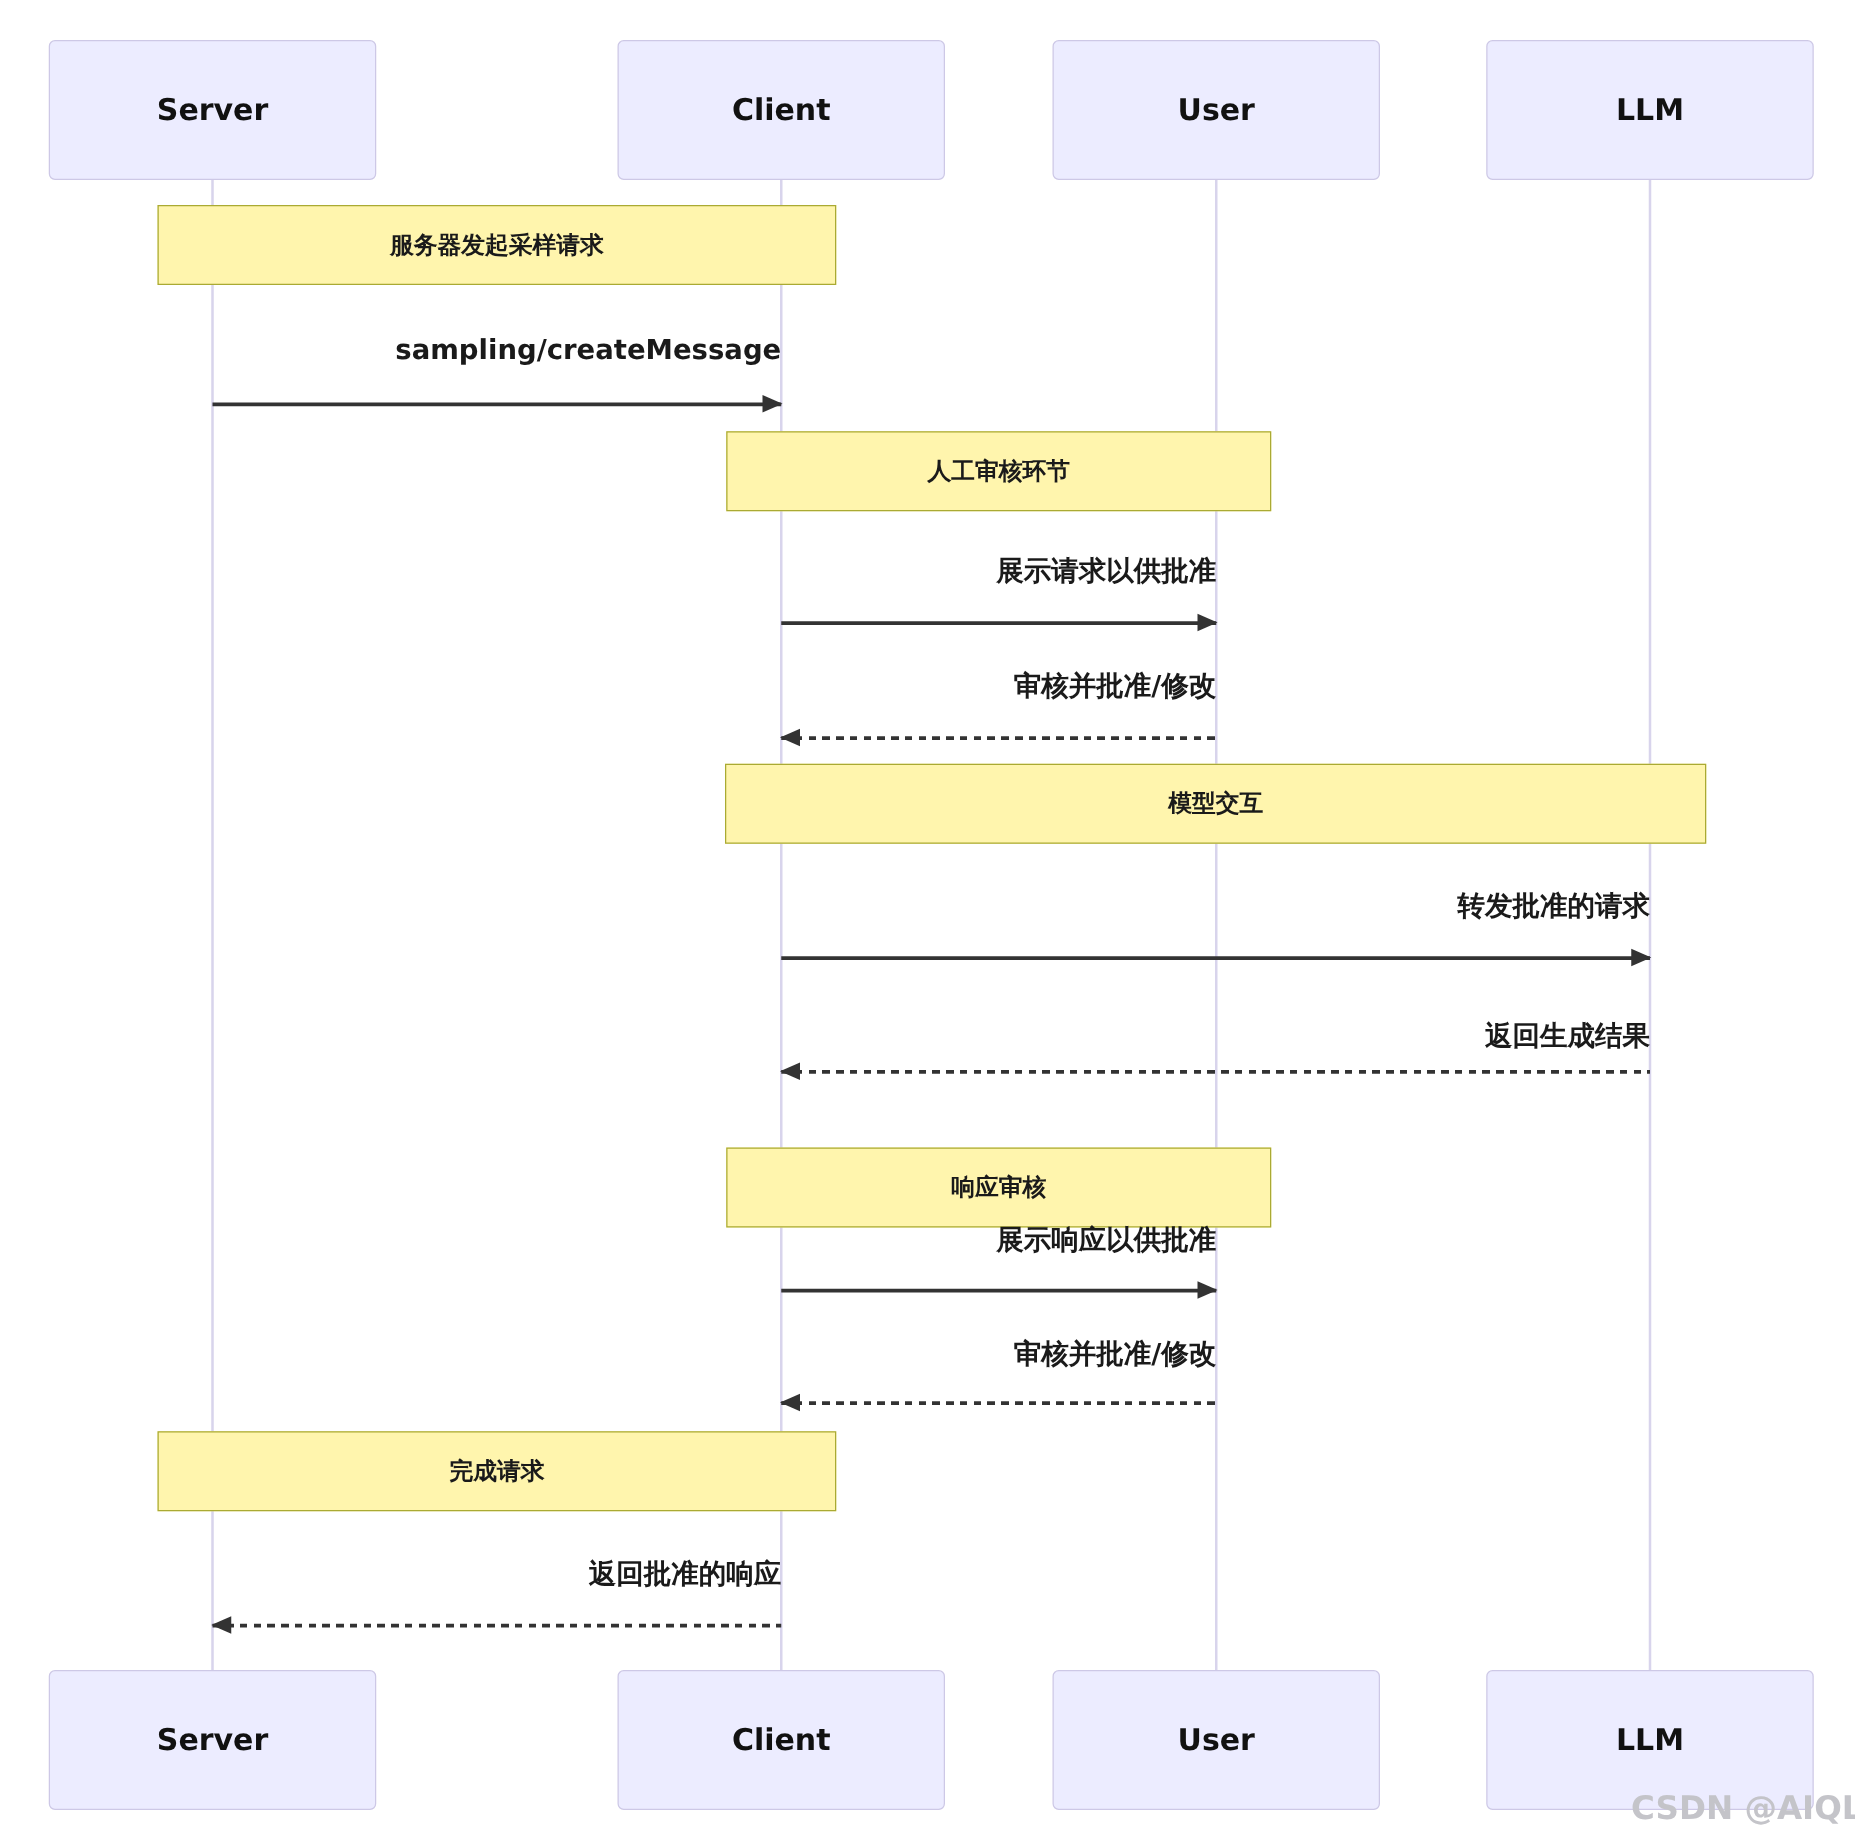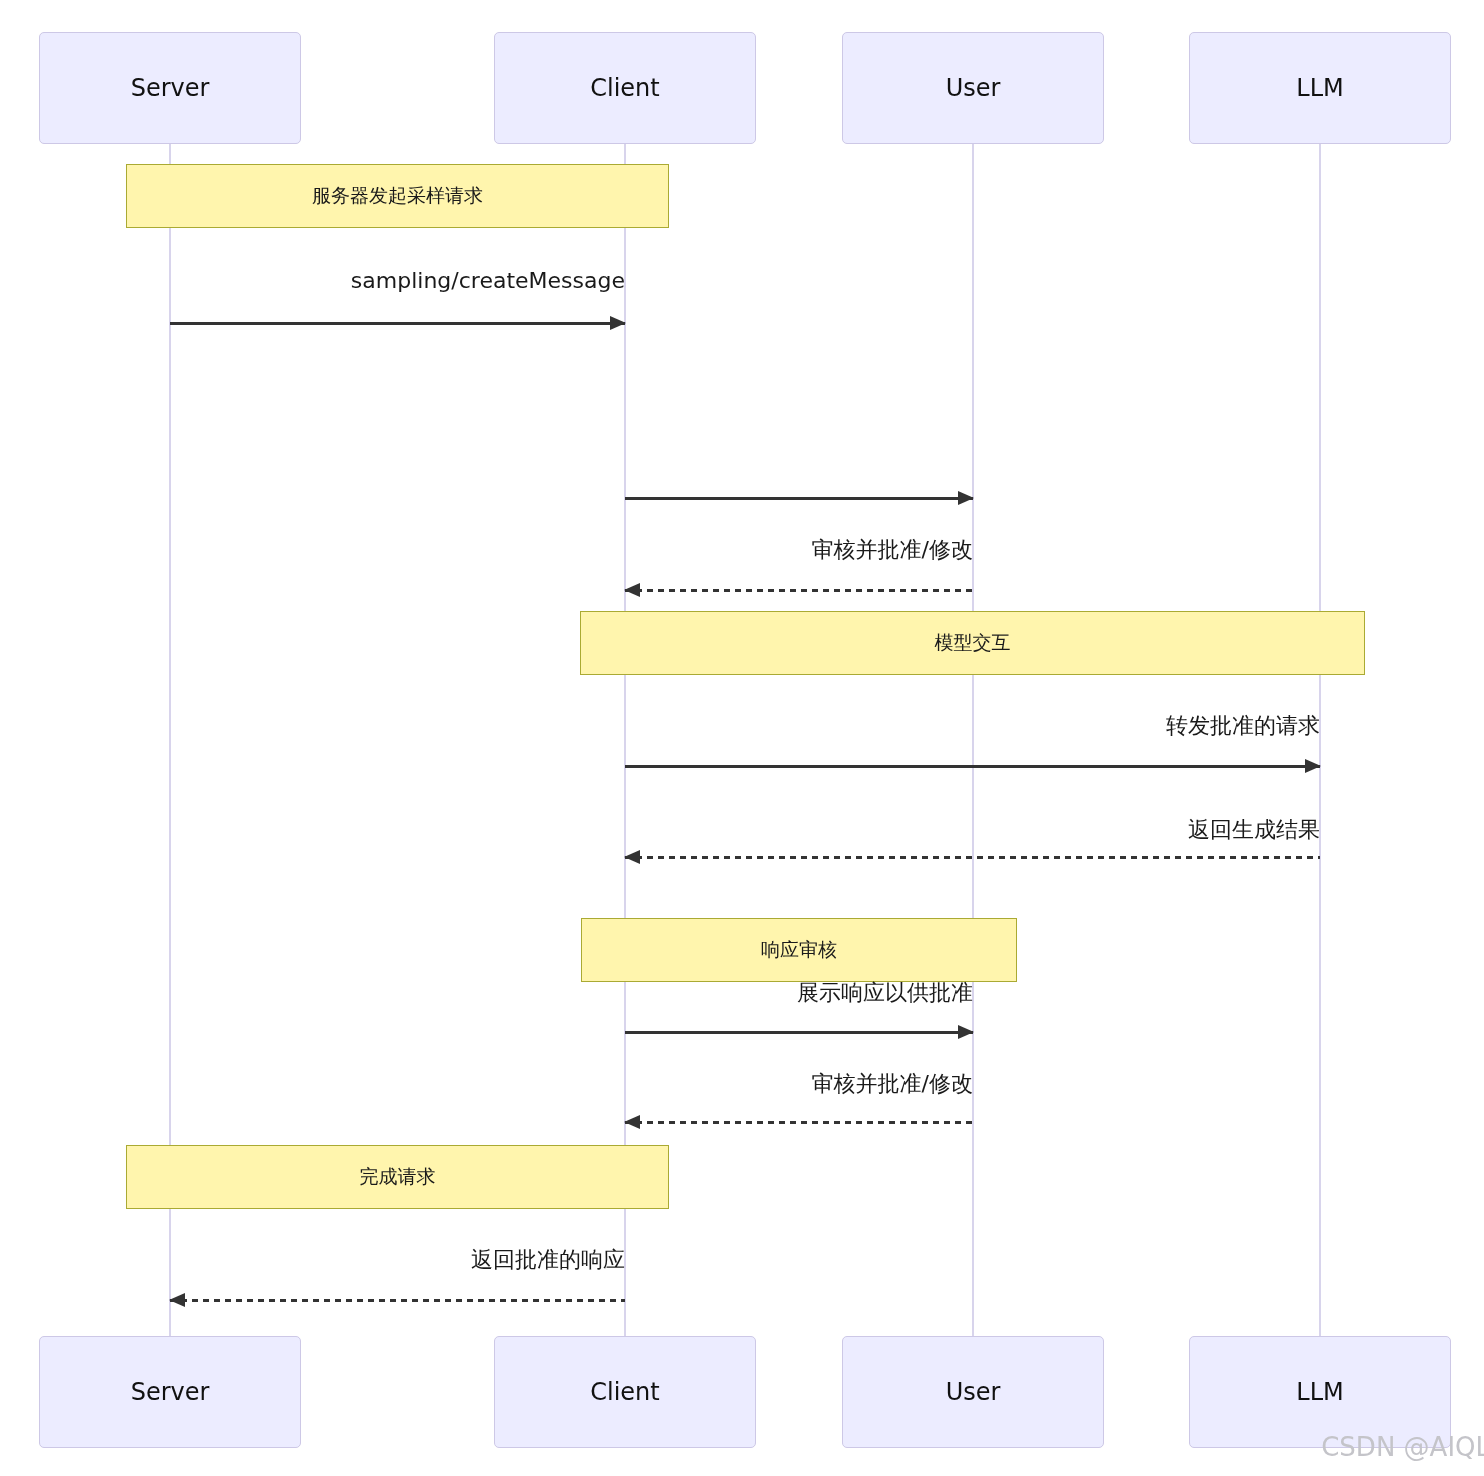--- a/index.html
+++ b/index.html
@@ -2,20 +2,21 @@
 <html><head>
 <meta charset="utf-8">
 <style>
   html,body{margin:0;padding:0;background:#ffffff;}
   #canvas{
     position:relative;
     width:1484px;height:1476px;
     background:#ffffff;
     font-family:"DejaVu Sans","Liberation Sans",sans-serif;
     overflow:hidden;
+    font-weight:bold;
   }
   .lifeline{
     position:absolute;
     width:2px;
     top:144px;
     height:1192px;
     background:#d8d4ec;
   }
   .actor{
     position:absolute;
@@ -97,21 +98,25 @@
   <div class="note" style="left:126px;top:164px;width:543px;">
       <span>服务器发起采样请求</span>
     </div>
 
   <div class="msg-label" style="left:170px;top:266px;width:455px;">sampling/createMessage</div>
   <div class="msg-arrow solid to-right" style="left:170px;top:316px;width:455px;">
       <div class="line"></div>
       <div class="head"></div>
     </div>
 
+  <div class="note" style="left:581px;top:345px;width:436px;">
+      <span>人工审核环节</span>
+    </div>
 
+  <div class="msg-label" style="left:625px;top:443px;width:348px;">展示请求以供批准</div>
   <div class="msg-arrow solid to-right" style="left:625px;top:491px;width:348px;">
       <div class="line"></div>
       <div class="head"></div>
     </div>
 
   <div class="msg-label" style="left:625px;top:535px;width:348px;">审核并批准/修改</div>
   <div class="msg-arrow dashed to-left" style="left:625px;top:583px;width:348px;">
       <div class="line"></div>
       <div class="head"></div>
     </div>

